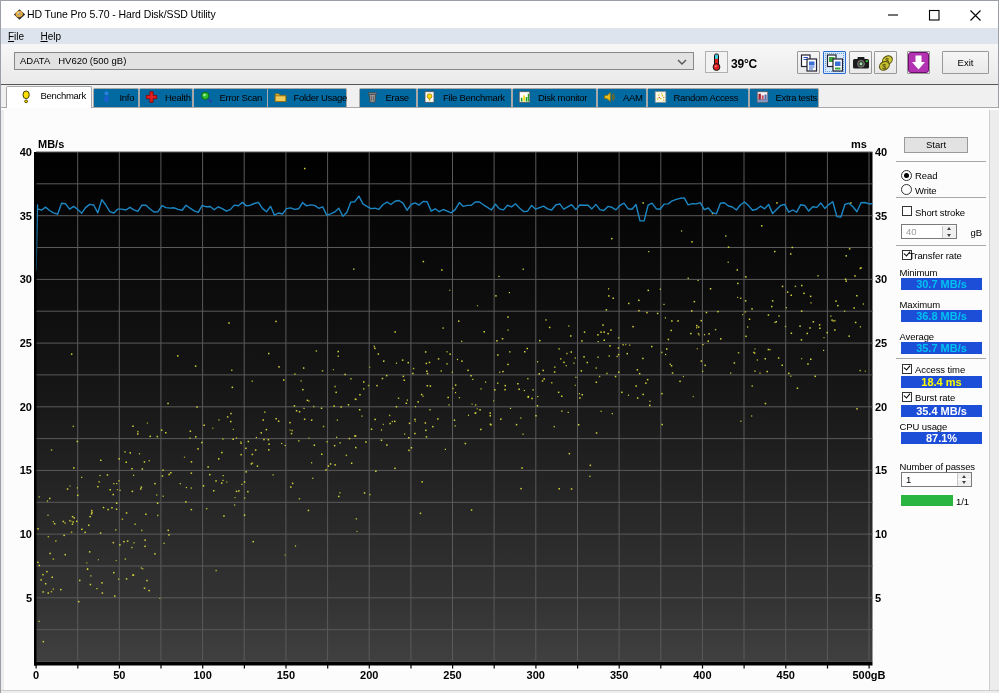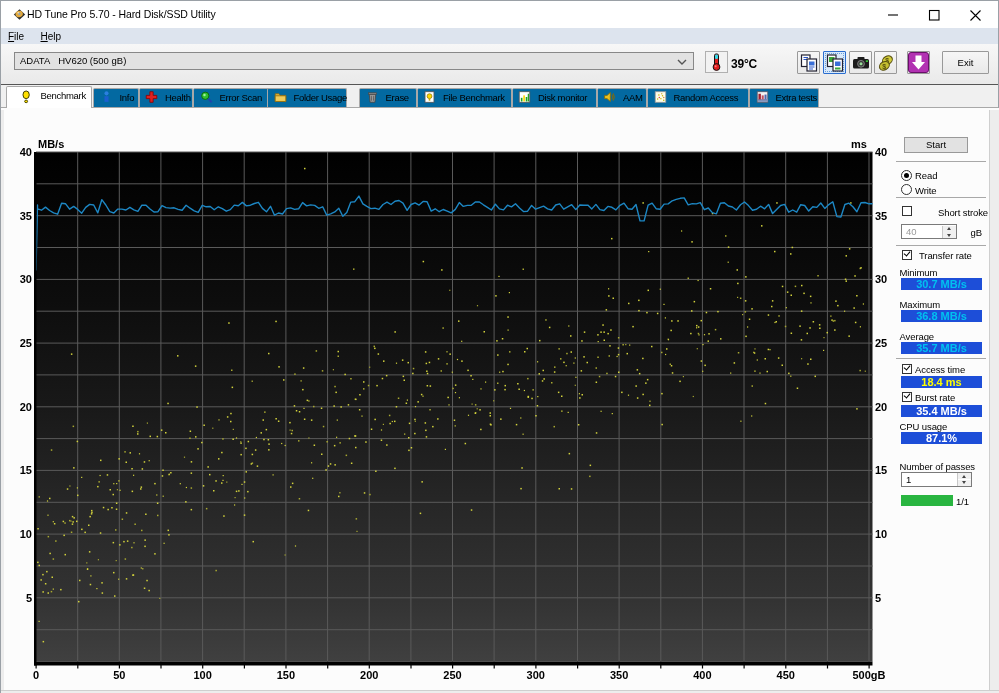--- a/index.html
+++ b/index.html
@@ -1044,29 +1044,29 @@
     </svg>
     <div id="panel">
       <div id="startbtn">Start</div>
       <div class="sep" style="top:51px;"></div>
       <div class="radio sel" style="left:7px; top:59.5px;"></div>
         <span class="plabel" style="left:21px; top:60px;">Read</span>
       <div class="radio" style="left:7px; top:74px;"></div>
         <span class="plabel" style="left:21px; top:74.5px;">Write</span>
       <div class="sep" style="top:87px;"></div>
       <div class="check" style="left:7.5px; top:96px;"></div>
-        <span class="plabel" style="left:21px; top:96.5px;margin-left:23px;">Short stroke</span>
+        <span class="plabel" style="left:21px; top:96.5px;">Short stroke</span>
       <div class="spin" style="top:114px; color:#999;">40<span class="spinbtns">
             <span class="u"></span>
             <span class="d"></span>
           </span></div>
       <span class="plabel" style="left:76.5px; top:117px;">gB</span>
       <div class="sep" style="top:135px;"></div>
       <div class="check on" style="left:7.5px; top:139.5px;"></div>
-        <span class="plabel" style="left:25px; top:140px;">Transfer rate</span>
+        <span class="plabel" style="left:15px; top:140px;">Transfer rate</span>
       <span class="plabel" style="left:5.5px; top:156.5px;">Minimum</span>
       <div class="vbox cyan" style="top:168px;">30.7 MB/s</div>
       <span class="plabel" style="left:5.5px; top:189px;">Maximum</span>
       <div class="vbox cyan" style="top:200px;">36.8 MB/s</div>
       <span class="plabel" style="left:5.5px; top:221px;">Average</span>
       <div class="vbox cyan" style="top:232px;">35.7 MB/s</div>
       <div class="sep" style="top:247.5px;"></div>
       <div class="check on" style="left:7.5px; top:253.5px;"></div>
         <span class="plabel" style="left:21px; top:254px;">Access time</span>
       <div class="vbox yel" style="top:266px;">18.4 ms</div>

